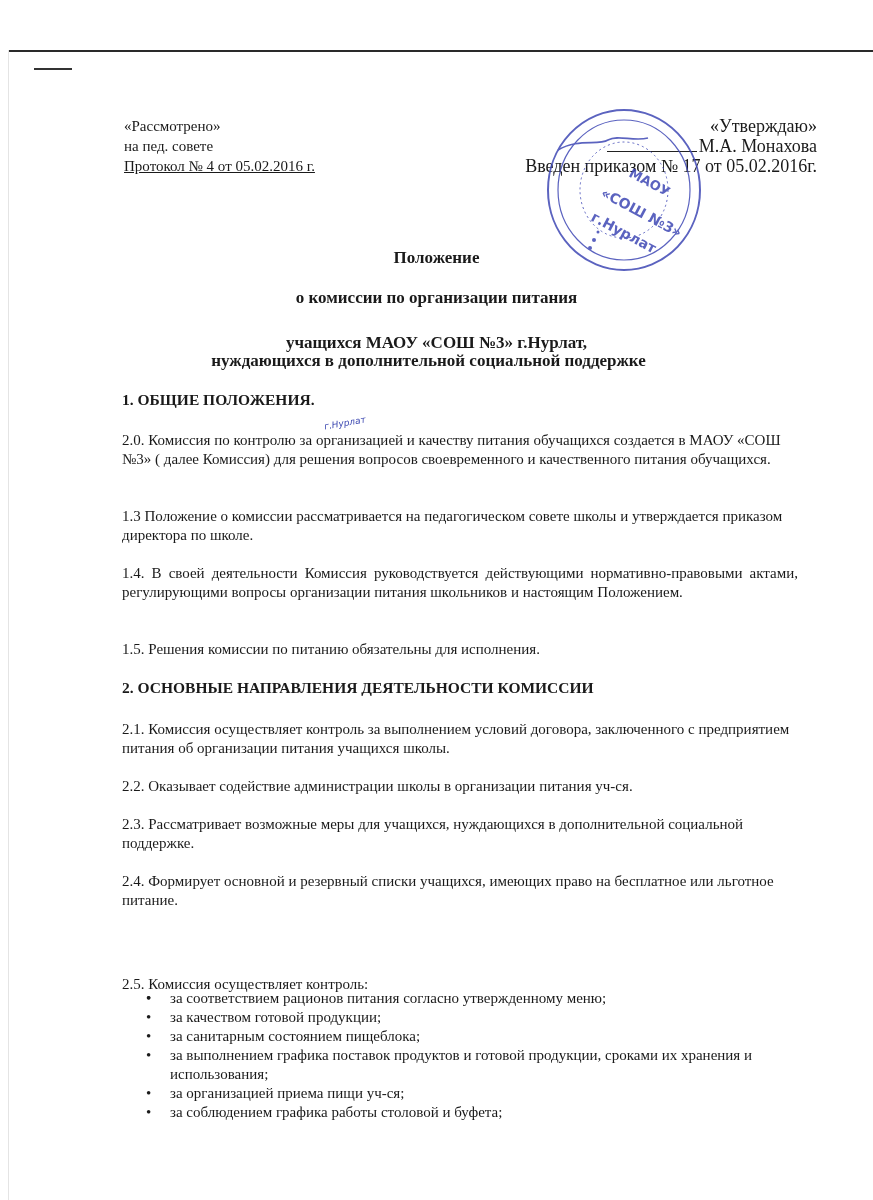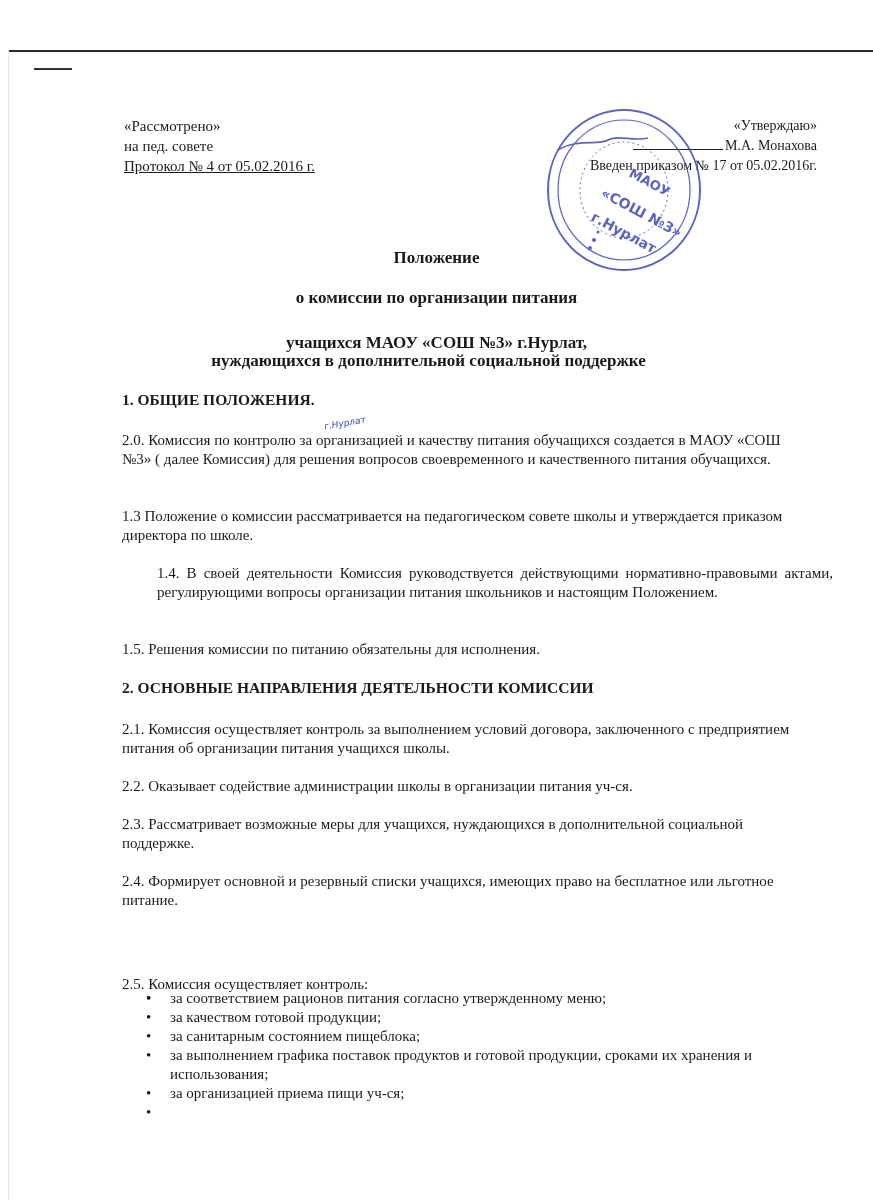--- a/index.html
+++ b/index.html
@@ -6,34 +6,34 @@
     body {
       width: 873px; height: 1200px; background: #ffffff; position: relative; overflow: hidden;
       font-family: "Liberation Serif", "DejaVu Serif", serif; color: #1a1a1a;
     }
     .scan-edge-top { position: absolute; left: 8px; top: 50px; width: 865px; height: 2px; background: #2a2a2a; }
     .scan-edge-left { position: absolute; left: 8px; top: 50px; width: 1px; height: 1150px; background: #e4e4e4; }
     .scan-mark { position: absolute; left: 34px; top: 68px; width: 38px; height: 2px; background: #333; }
 
     .header-left { position: absolute; left: 124px; top: 116px; font-size: 15px; line-height: 20px; }
     .header-left .u { text-decoration: underline; }
-    .header-right { position: absolute; right: 56px; top: 116px; font-size: 14px; line-height: 20px; text-align: right; z-index: 2; }
+    .header-right { position: absolute; right: 56px; top: 116px; font-size: 18px; line-height: 20px; text-align: right; z-index: 2; }
     .sig-line { display: inline-block; width: 90px; border-bottom: 1px solid #222; margin-right: 2px; vertical-align: baseline; }
 
     .stamp { position: absolute; left: 538px; top: 98px; width: 168px; height: 176px; z-index: 3; pointer-events: none; opacity: 0.85; }
     .handwrite { position: absolute; left: 324px; top: 418px; font-family: "DejaVu Sans", sans-serif; font-style: italic; font-size: 9px; color: #3a46b0; transform: rotate(-10deg); z-index: 3; }
 
     .title-block { position: absolute; left: 0; right: 0; top: 248px; text-align: center; font-weight: bold; font-size: 17px; }
     .title-block .t1 { position: absolute; left: 0; right: 0; top: 0; }
     .title-block .t2 { position: absolute; left: 0; right: 0; top: 40px; }
     .title-block .t3 { position: absolute; left: 0; right: 0; top: 85px; }
     .title-block .t4 { position: absolute; left: 0; right: 16px; top: 103px; }
     .h { font-weight: bold; font-size: 15.5px; position: absolute; left: 122px; }
     .para { position: absolute; left: 122px; width: 676px; font-size: 15px; line-height: 19px; }
-    .justify { text-align: justify; text-align-last: left; margin-left: 35px; }
+    .justify { text-align: justify; text-align-last: left; }
     .bullets { position: absolute; left: 122px; top: 989px; width: 690px; list-style: none; margin: 0; padding: 0; font-size: 15px; line-height: 19px; }
     .bullets li { position: relative; padding-left: 48px; margin: 0; }
     .bullets li .dot { position: absolute; left: 24px; top: 0; }
   </style>
 </head>
 <body>
 
 <div class="scan-edge-top"></div>
 <div class="scan-edge-left"></div>
 <div class="scan-mark"></div>
@@ -91,14 +91,14 @@
 <div class="para" style="top:872px;">2.4. Формирует основной и резервный списки учащихся, имеющих право на бесплатное или льготное питание.</div>
 <div class="para" style="top:949px;margin-top:26px;">2.5. Комиссия осуществляет контроль:</div>
 
 <ul class="bullets">
   <li><span class="dot">•</span></li>
   <li><span class="dot">•</span><span>за соответствием рационов питания согласно утвержденному меню;</span></li>
   <li><span class="dot">•</span><span>за качеством готовой продукции;</span></li>
   <li><span class="dot">•</span><span>за санитарным состоянием пищеблока;</span></li>
   <li><span class="dot">•</span><span>за выполнением графика поставок продуктов и готовой продукции, сроками их хранения и использования;</span></li>
   <li><span class="dot">•</span><span>за организацией приема пищи уч-ся;</span></li>
-  <li><span class="dot">•</span></li>
+  <li><span class="dot">•</span><span>за соблюдением графика работы столовой и буфета;</span></li>
 </ul>
 
 </body></html>

